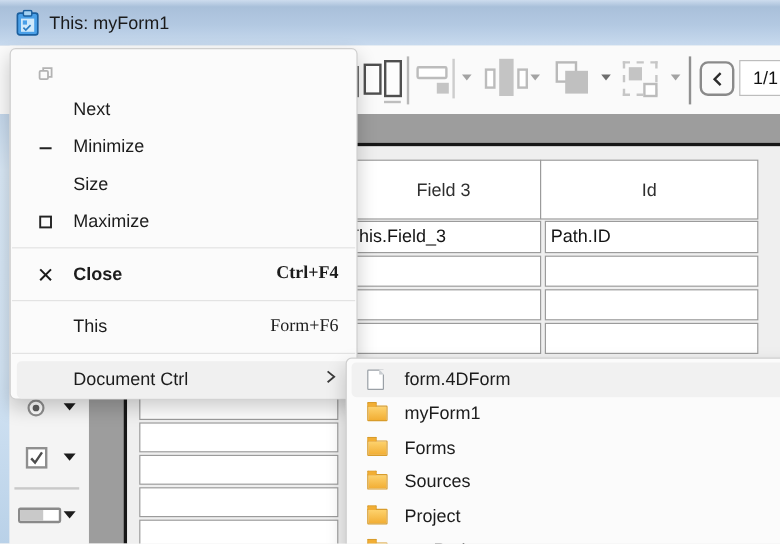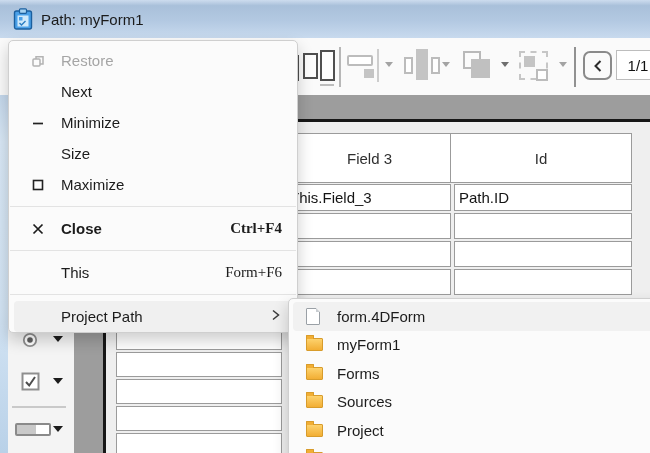--- a/index.html
+++ b/index.html
@@ -101,21 +101,21 @@
 <div class="win">
 
   <div class="abs titlebar">
     <svg class="win-icon" viewBox="0 0 20 22">
       <rect x="1.5" y="3" width="17" height="18" rx="2" fill="#4aa0e8" stroke="#1b5f9e" stroke-width="1.4"></rect>
       <rect x="6.5" y="0.8" width="7" height="4.5" rx="1" fill="#a5d2f2" stroke="#1b5f9e" stroke-width="1.2"></rect>
       <rect x="4.5" y="7.5" width="11" height="11" fill="#cfe9fb"></rect>
       <rect x="6" y="9" width="3.5" height="3.5" fill="#4aa0e8"></rect>
       <path d="M6.5 15 l2 2 l4 -4" fill="none" stroke="#2a7cc2" stroke-width="1.4"></path>
     </svg>
-    <span class="title-text">Path: myForm1</span>
+    <span class="title-text">This: myForm1</span>
   </div>
 
   <div class="abs edge-left"></div>
 
   <div class="abs toolbar"></div>
   <div class="abs tb-sliver"></div>
   <div class="abs tb-rect1"></div>
   <div class="abs tb-rect2"></div>
   <div class="abs tb-tick"></div>
   <div class="abs tb-sep" style="left:339px;"></div>
@@ -205,21 +205,20 @@
 
   <div class="abs menu">
 
     <div class="mi">
       <span class="mi-icon">
         <svg width="16" height="16" viewBox="0 0 16 16">
           <rect x="3" y="6" width="7" height="7" rx="1" fill="#fbfbfb" stroke="#b3b3b3" stroke-width="1.5"></rect>
           <path d="M6 6 V3.8 H13 V11 H10" fill="none" stroke="#b3b3b3" stroke-width="1.5"></path>
         </svg>
       </span>
-      <span class="mi-label dis">Restore</span>
     </div>
 
     <div class="mi">
       <span class="mi-icon"></span>
       <span class="mi-label">Next</span>
     </div>
 
     <div class="mi">
       <span class="mi-icon">
         <svg width="16" height="16" viewBox="0 0 16 16">
@@ -260,21 +259,21 @@
     <div class="mi">
       <span class="mi-icon"></span>
       <span class="mi-label">This</span>
       <span class="mi-short">Form+F6</span>
     </div>
 
     <div class="msep"></div>
 
     <div class="mi hl">
       <span class="mi-icon"></span>
-      <span class="mi-label">Project Path</span>
+      <span class="mi-label">Document Ctrl</span>
       <span class="mi-short">
         <svg width="13" height="14" viewBox="0 0 13 14">
             <path d="M4 2.5 L9.5 7 L4 11.5" fill="none" stroke="#3a3a3a" stroke-width="1.5"></path>
           </svg>
       </span>
     </div>
   </div>
 
   <div class="abs submenu">
 

